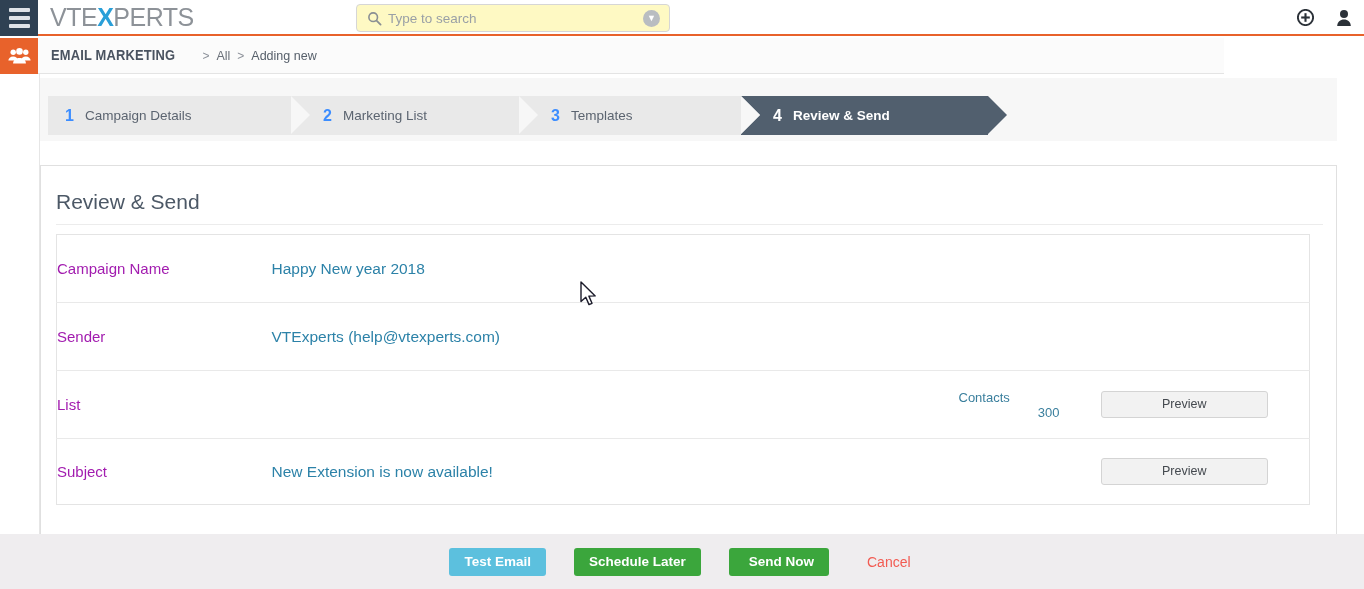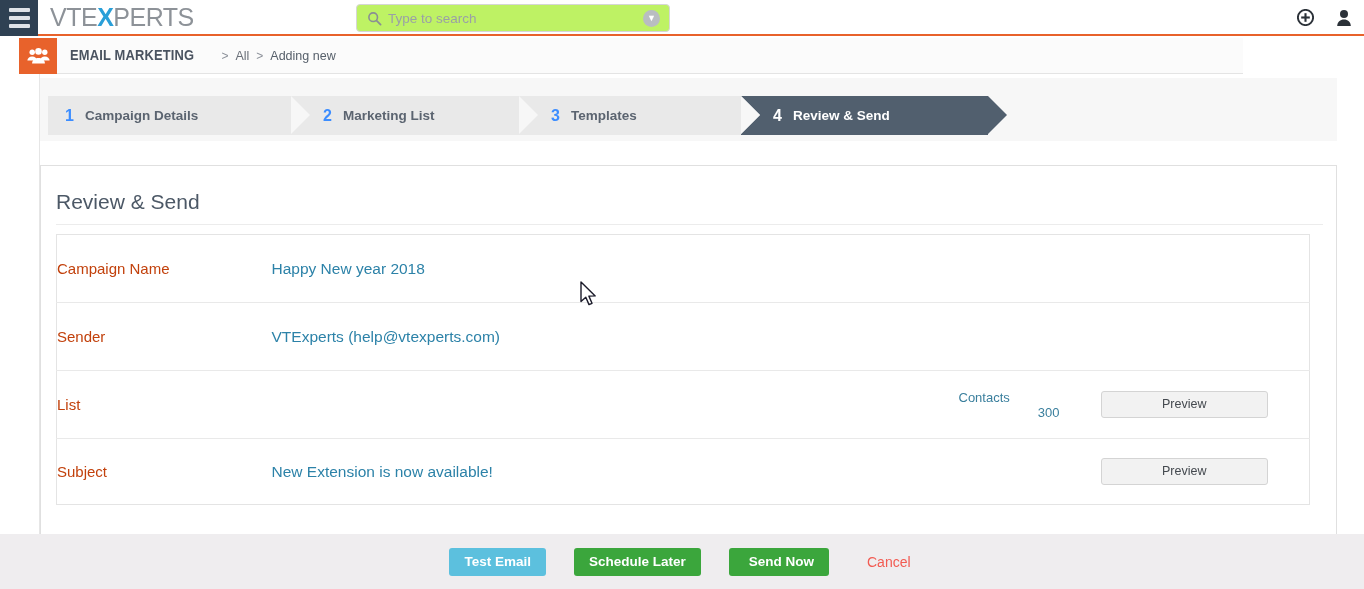--- a/index.html
+++ b/index.html
@@ -36,21 +36,21 @@
     color: #8d9298;
     font-family: "Liberation Sans", sans-serif;
     white-space: nowrap;
   }
   .brand .x { color: #2a9fd8; font-weight: 700; }
 
   .searchwrap {
     position: absolute; left: 356px; top: 4px;
     width: 314px; height: 28px;
     border: 1px solid #d6d6d6; border-radius: 4px;
-    background: #bef264;
+    background: #fef9c3;
   }
   .search-icon {
     position: absolute; left: 10px; top: 6px;
     width: 15px; height: 15px; color: #8a8f94;
   }
   .search-input {
     position: absolute; left: 31px; top: 0;
     width: 250px; height: 26px;
     border: none; outline: none;
     font-size: 13.5px; color: #6c7278;
@@ -71,21 +71,20 @@
     display: flex; align-items: center; gap: 22px;
   }
   .icon-btn { cursor: pointer; color: #333a40; display: block; }
 
   
   .crumbbar {
     position: absolute; top: 38px; left: 0;
     width: 1224px; height: 36px;
     background: #fbfbfb;
     border-bottom: 1px solid #e4e4e4;
-    margin-left: 19px;
   }
   .module-icon {
     position: absolute; left: 0; top: 0;
     width: 38px; height: 36px; background: #E8622B;
     display: flex; align-items: center; justify-content: center;
     cursor: pointer;
   }
   .crumbs {
     position: absolute; left: 51px; top: 8px;
     display: flex; align-items: baseline; gap: 7px;
@@ -126,21 +125,21 @@
   }
   .step.s1 { width: 243px; padding-left: 17px; }
   .step.s2 { width: 228px; padding-left: 32px; }
   .step.s3 { width: 222px; padding-left: 32px; }
   .step.s4 { width: 247px; padding-left: 32px; background: #515F6E; color: #ffffff; }
   .step .num {
     font-size: 16px; font-weight: 700; color: #3C8DFF;
     margin-right: 11px;
   }
   .step.s4 .num { color: #ffffff; }
-  .step .lbl { font-size: 13.5px; font-weight: 700; }
+  .step .lbl { font-size: 13.5px; font-weight: 400; }
   .step.s4 .lbl { font-weight: 700; }
   
   .step::after {
     content: ""; position: absolute; right: -19px; top: 0;
     width: 0; height: 0; z-index: 2;
     border-top: 19.5px solid transparent;
     border-bottom: 19.5px solid transparent;
     border-left: 19px solid #e9e9e9;
   }
   .step.s4::after { border-left-color: #515F6E; }
@@ -176,21 +175,21 @@
     width: 1254px;
     border: 1px solid #e4e4e4;
     border-collapse: collapse;
     table-layout: fixed;
   }
   .review-table tr { border-bottom: 1px solid #e9e9e9; }
   .review-table tr:last-child { border-bottom: none; }
   .review-table td { vertical-align: middle; padding: 0; }
   .rt-label {
     width: 215px; padding-left: 43px;
-    font-size: 15px; color: #c2410c; font-weight: 400;
+    font-size: 15px; color: #a21caf; font-weight: 400;
   }
   .rt-value {
     font-size: 15.5px; color: #2c82a8; font-weight: 400;
   }
   .rt-action { width: 250px; text-align: center; }
 
   .row-tall { height: 68px; }
   .row-list { height: 68px; }
   .row-subject { height: 66px; }
 

